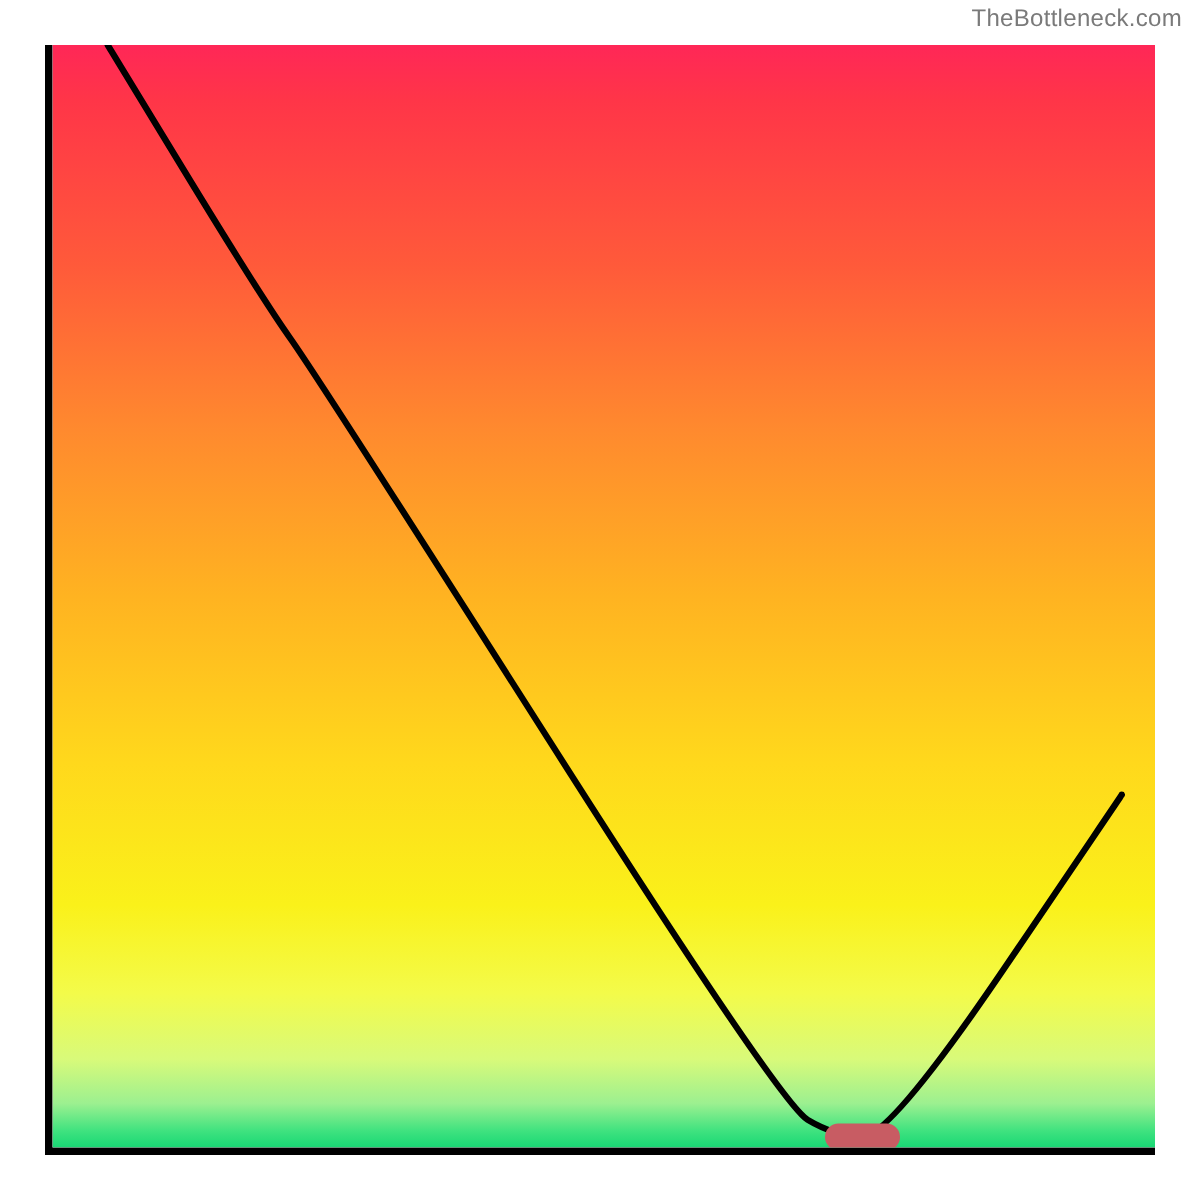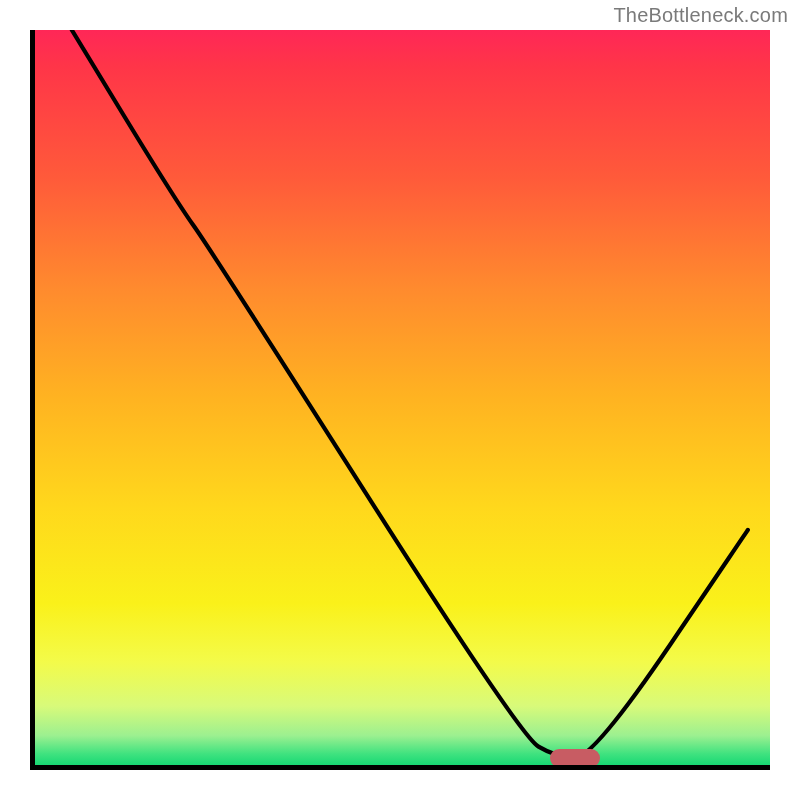--- a/index.html
+++ b/index.html
@@ -57,21 +57,21 @@
     background: #c85c63;
     border-radius: 9px;
     height: 18px;
     width: 50px;
   }
   .watermark {
     position: absolute;
     top: 4px;
     right: 12px;
     color: #7a7a7a;
-    font-size: 20px;
+    font-size: 16px;
     font-weight: 500;
     letter-spacing: 0.2px;
   }
 </style>
 </head>
 <body>
 
 <div class="frame">
 
   <div class="watermark">TheBottleneck.com</div>

